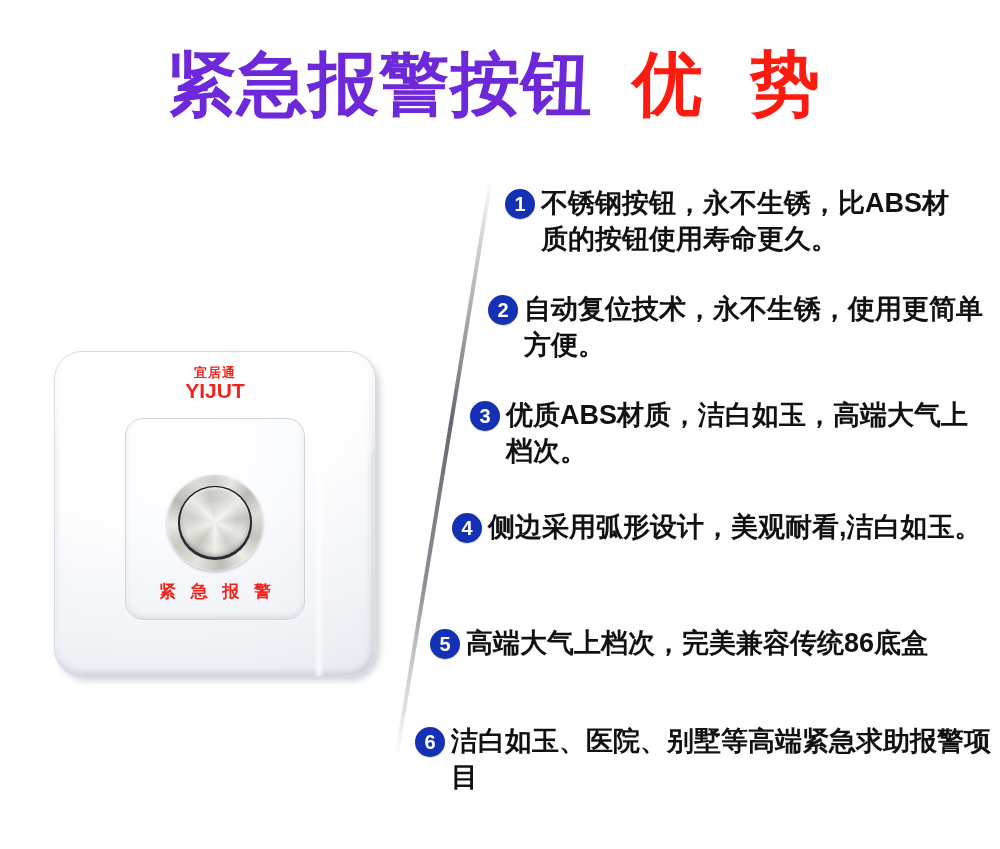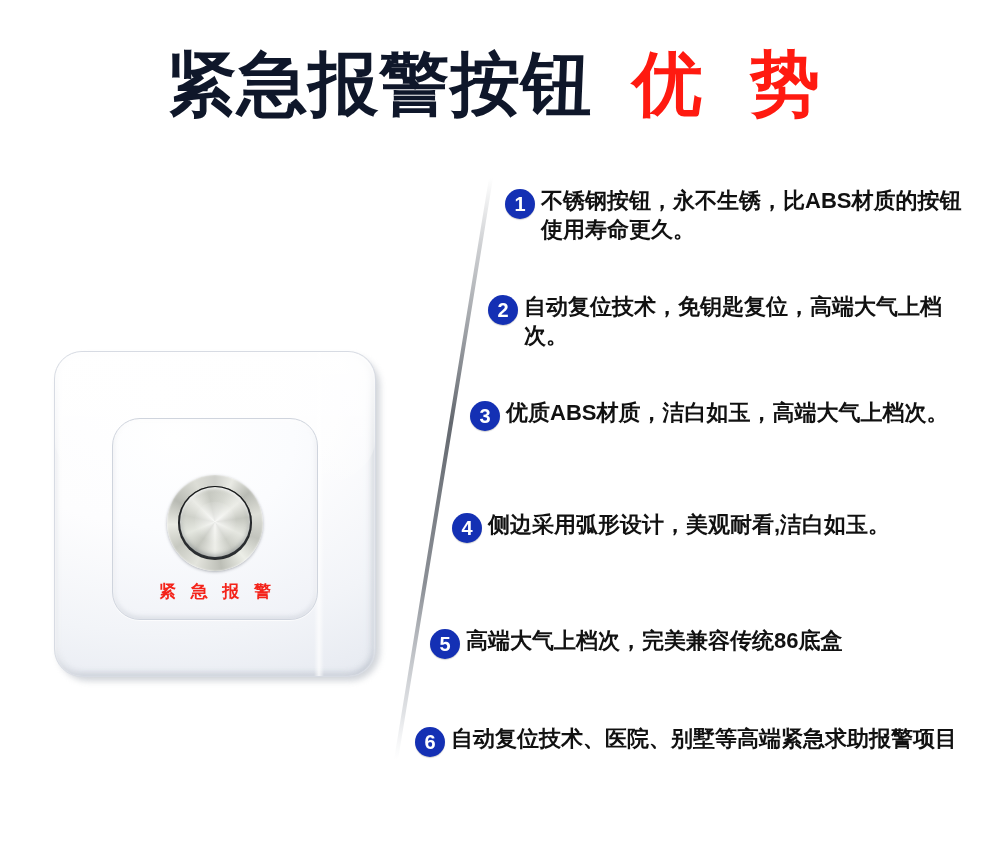--- a/index.html
+++ b/index.html
@@ -24,21 +24,21 @@
     position: absolute;
     left: 0;
     top: 38px;
     width: 1000px;
     text-align: center;
     white-space: nowrap;
   }
   .title-main {
     font-size: 70px;
     font-weight: bold;
-    color: #0f172a;
+    color: #6d28d9;
     letter-spacing: 1px;
     vertical-align: middle;
   }
   .title-accent {
     font-size: 70px;
     font-weight: bold;
     color: #ff1a10;
     letter-spacing: 14px;
     margin-left: 40px;
     vertical-align: middle;
@@ -130,29 +130,28 @@
     color: #f4231a;
     letter-spacing: 0px;
   }
   .inner-panel {
     position: absolute;
     left: 50%;
     top: 66px;
     transform: translateX(-50%);
     width: 178px;
     height: 200px;
-    border-radius: 28px;
+    border-radius: 18px;
     background:
       radial-gradient(ellipse 130% 100% at 30% 10%, #ffffff 0%, #fbfcfe 45%, #f0f2f7 100%);
     box-shadow:
       inset 0 2px 4px rgba(255,255,255,0.9),
       inset 0 -2px 5px rgba(170,177,190,0.4),
       0 1px 1px rgba(255,255,255,0.8);
     border: 1px solid #cfd4dd;
-    padding-left: 26px;
   }
   .btn-outer {
     position: absolute;
     left: 50%;
     top: 56px;
     transform: translateX(-50%);
     width: 96px;
     height: 96px;
     border-radius: 50%;
     background:
@@ -241,21 +240,21 @@
     color: #ffffff;
     font-size: 20px;
     font-weight: bold;
     line-height: 30px;
     text-align: center;
     margin-right: 6px;
     margin-top: 3px;
     box-shadow: 0 1px 1px rgba(0,0,0,0.18);
   }
   .feature-text {
-    font-size: 22px;
+    font-size: 27px;
     font-weight: bold;
     color: #111111;
     line-height: 1.32;
     letter-spacing: 0px;
   }
   .f1 { left: 95px;  top: 0px;   width: 470px; }
   .f2 { left: 78px;  top: 106px; width: 495px; }
   .f3 { left: 60px;  top: 212px; width: 515px; }
   .f4 { left: 42px;  top: 324px; width: 535px; }
   .f5 { left: 20px;  top: 440px; width: 565px; }
@@ -285,20 +284,24 @@
       <line x1="161" y1="8" x2="66" y2="590" stroke="url(#divGrad)" stroke-width="4" stroke-linecap="round"></line>
     </svg>
   </div>
 
   <div class="product-stage">
     <div class="panel-shadow"></div>
     <div class="panel">
       <div class="panel-gloss"></div>
       <div class="panel-sheen"></div>
 
+      <div class="brand-block">
+        <span class="brand-cn">宜居通</span>
+        <span class="brand-en">YIJUT</span>
+      </div>
 
       <div class="inner-panel">
         <div class="btn-outer">
           <div class="btn-gap"></div>
           <div class="btn-inner">
             <div class="btn-hotspot"></div>
           </div>
         </div>
         <div class="label-red">紧 急 报 警</div>
       </div>
@@ -307,38 +310,38 @@
 
   <div class="features">
 
     <div class="feature f1">
       <span class="badge">1</span>
       <span class="feature-text">不锈钢按钮，永不生锈，比ABS材质的按钮使用寿命更久。</span>
     </div>
 
     <div class="feature f2">
       <span class="badge">2</span>
-      <span class="feature-text">自动复位技术，免钥匙复位，高端大气上档次。</span>
+      <span class="feature-text">自动复位技术，永不生锈，使用更简单方便。</span>
     </div>
 
     <div class="feature f3">
       <span class="badge">3</span>
       <span class="feature-text">优质ABS材质，洁白如玉，高端大气上档次。</span>
     </div>
 
     <div class="feature f4">
       <span class="badge">4</span>
       <span class="feature-text">侧边采用弧形设计，美观耐看,洁白如玉。</span>
     </div>
 
     <div class="feature f5">
       <span class="badge">5</span>
       <span class="feature-text">高端大气上档次，完美兼容传统86底盒</span>
     </div>
 
     <div class="feature f6">
       <span class="badge">6</span>
-      <span class="feature-text">自动复位技术、医院、别墅等高端紧急求助报警项目</span>
+      <span class="feature-text">洁白如玉、医院、别墅等高端紧急求助报警项目</span>
     </div>
 
   </div>
 
 </div>
 
 </body></html>

